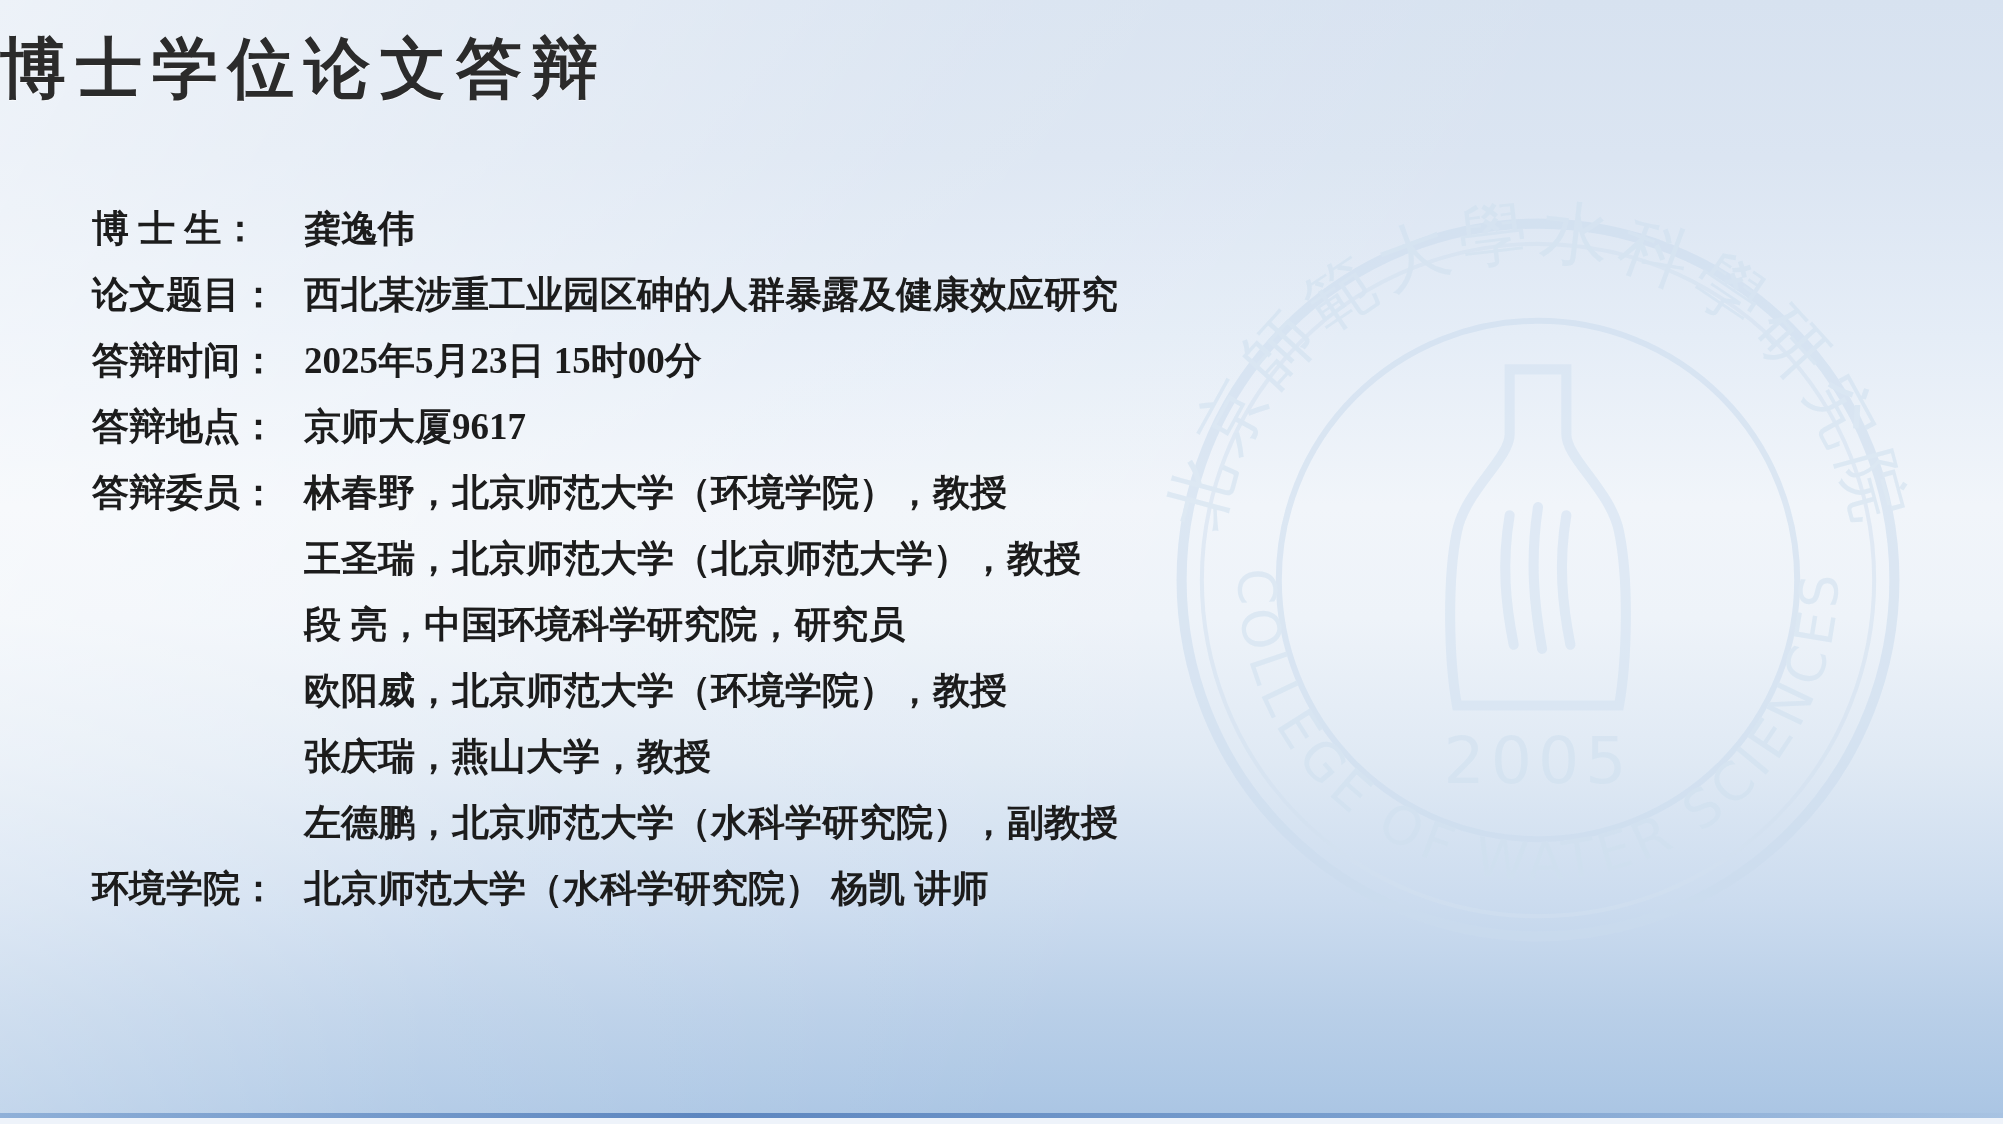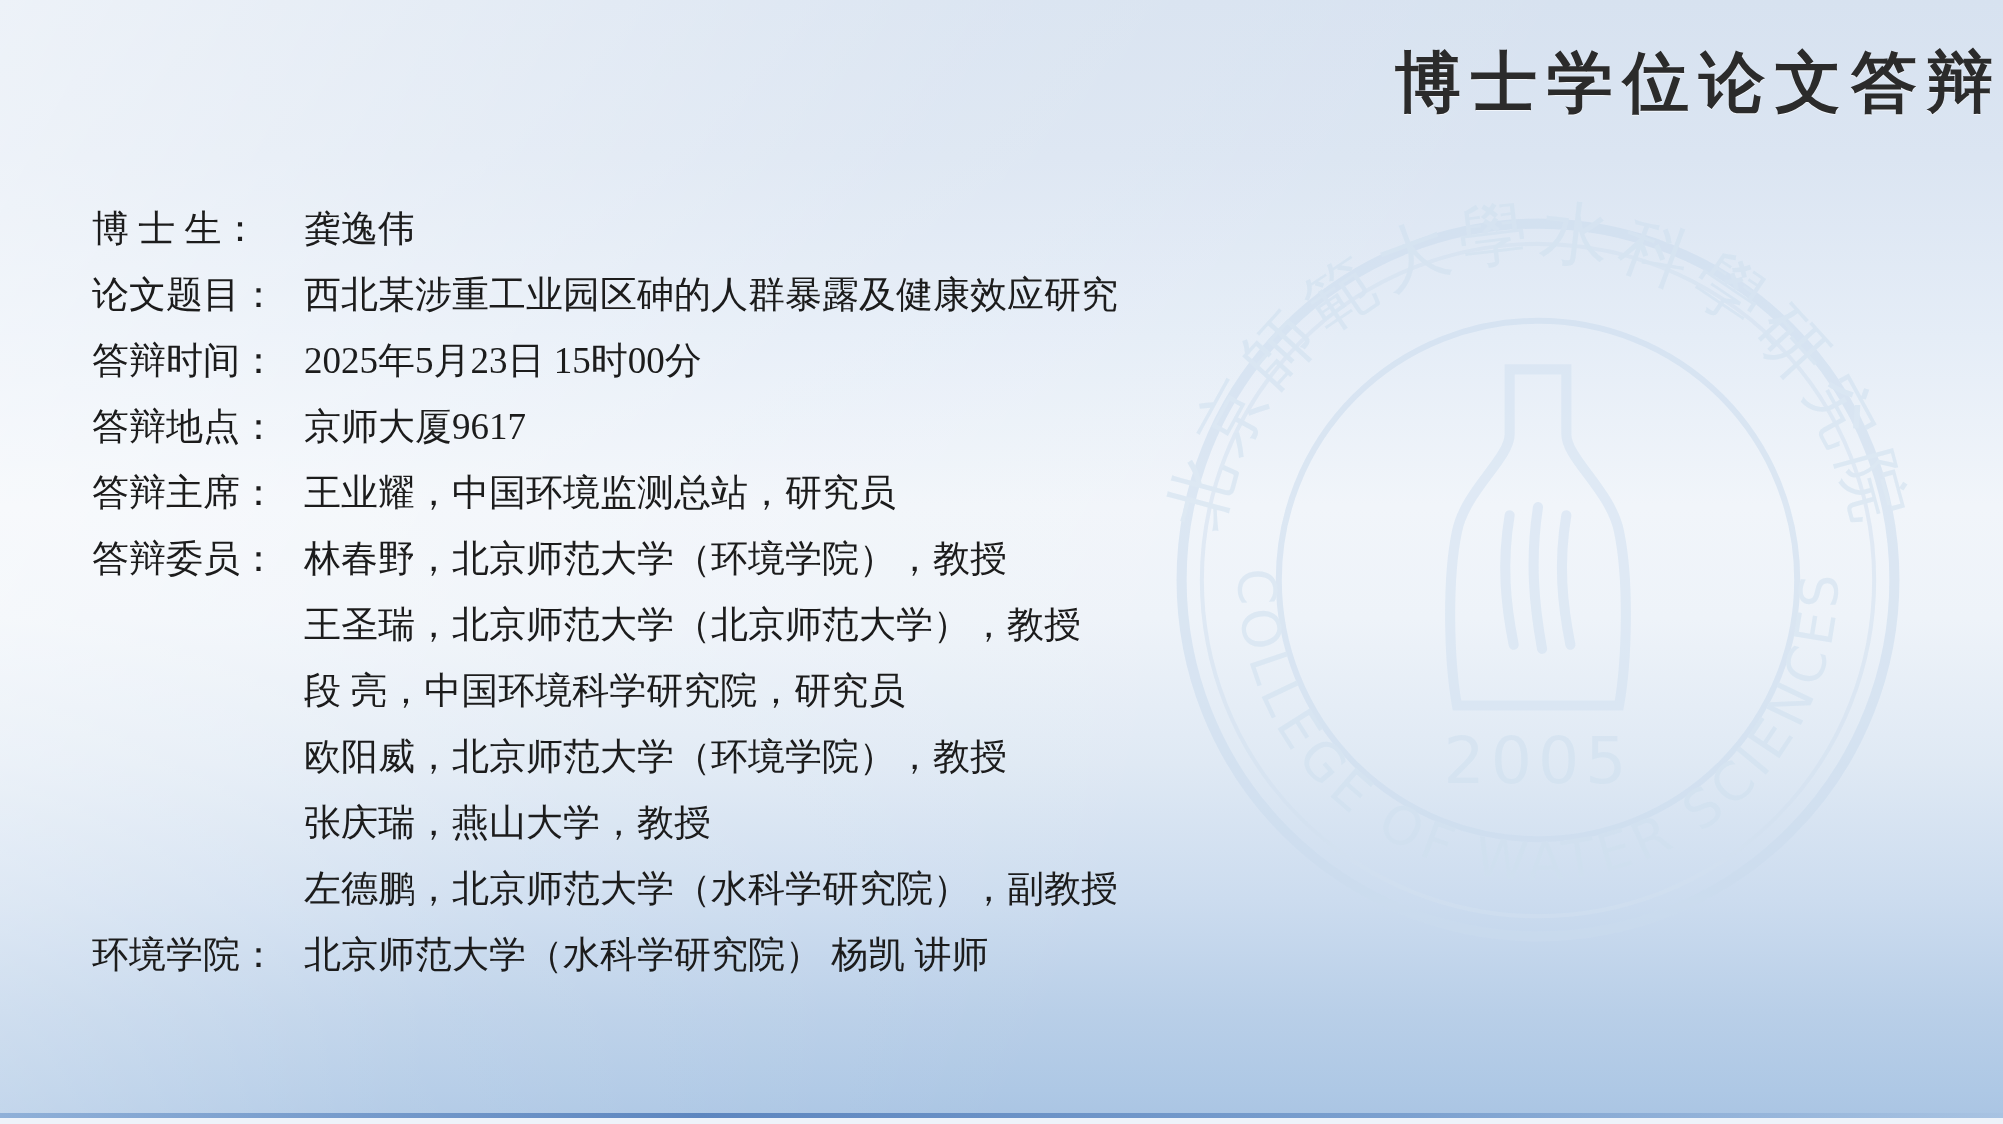--- a/index.html
+++ b/index.html
@@ -50,24 +50,24 @@
     top: 175px;
     width: 810px;
     height: 810px;
     opacity: 0.55;
     pointer-events: none;
   }
   .watermark svg { display: block; width: 100%; height: 100%; }
 
   .title {
     position: absolute;
-    top: 38px;
+    top: 24px;
     left: 0;
     width: 100%;
-    text-align: right;
+    text-align: left;
     font-family: "DejaVu Sans", "Liberation Sans", sans-serif;
     font-weight: bold;
     font-size: 66px;
     letter-spacing: 10px;
     color: #2b2b2b;
     text-shadow: 0 1px 0 rgba(255,255,255,0.6);
     z-index: 3;
   }
 
   .content {
@@ -78,20 +78,21 @@
     z-index: 3;
     color: #1c1c1c;
   }
 
   .row {
     display: flex;
     align-items: flex-end;
     font-size: 37px;
     line-height: 66px;
     white-space: nowrap;
+    font-weight: bold;
   }
   .label {
     flex: 0 0 auto;
     width: 212px;
     letter-spacing: 0px;
   }
   .value {
     flex: 0 0 auto;
   }
   .row.indented .label {
@@ -166,24 +167,20 @@
     <div class="row">
       <span class="label">答辩时间：</span>
       <span class="value">2025年5月23日  15时00分</span>
     </div>
 
     <div class="row">
       <span class="label">答辩地点：</span>
       <span class="value">京师大厦9617</span>
     </div>
 
-    <div class="row">
-      <span class="label">答辩主席：</span>
-      <span class="value">王业耀，中国环境监测总站，研究员</span>
-    </div>
 
     <div class="row">
       <span class="label">答辩委员：</span>
       <span class="value">林春野，北京师范大学（环境学院），教授</span>
     </div>
 
     <div class="row indented">
       <span class="label">答辩委员：</span>
       <span class="value">王圣瑞，北京师范大学（北京师范大学），教授</span>
     </div>

